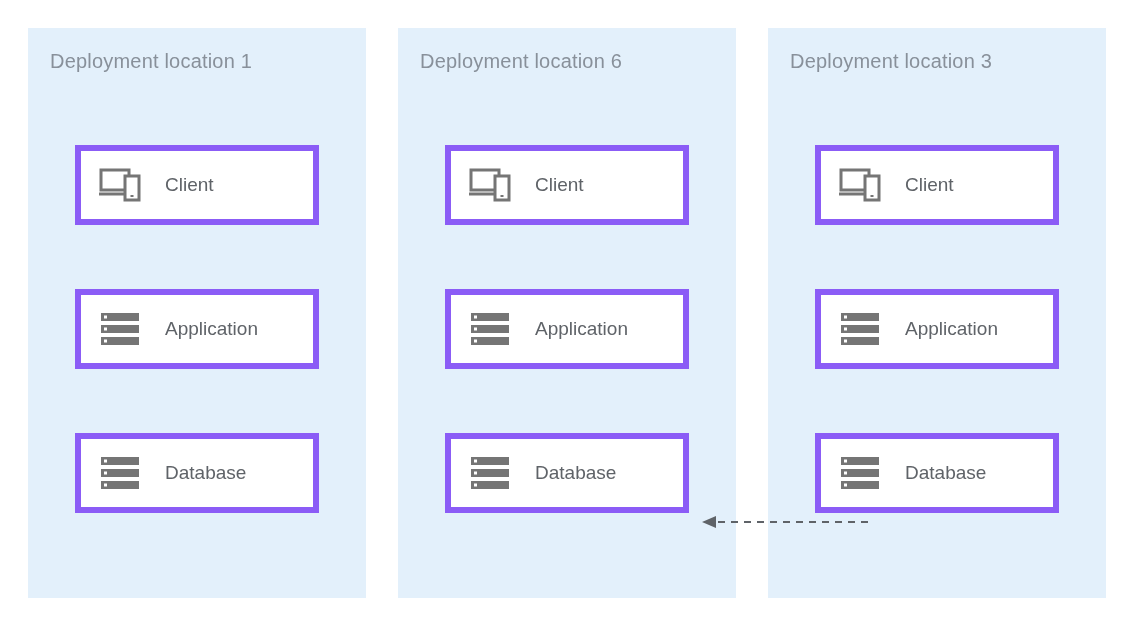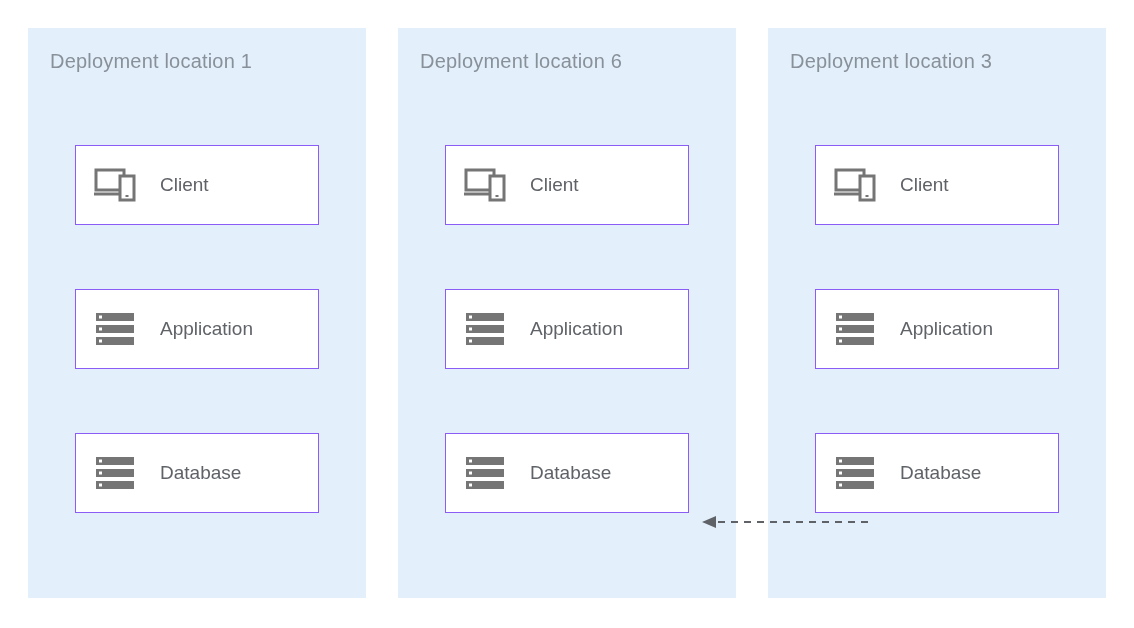--- a/index.html
+++ b/index.html
@@ -34,21 +34,21 @@
     font-size: 20px;
     color: #88909a;
     margin-bottom: 72px;
     font-weight: 400;
     letter-spacing: 0.2px;
   }
   .node {
     width: 244px;
     height: 80px;
     background: #ffffff;
-    border: 1px solid #8b5cf6;
+    border: 6px solid #8b5cf6;
     box-sizing: border-box;
     display: flex;
     align-items: center;
     padding: 0 18px;
   }
   .node .icon {
     width: 42px;
     height: 42px;
     flex: 0 0 42px;
     display: flex;

